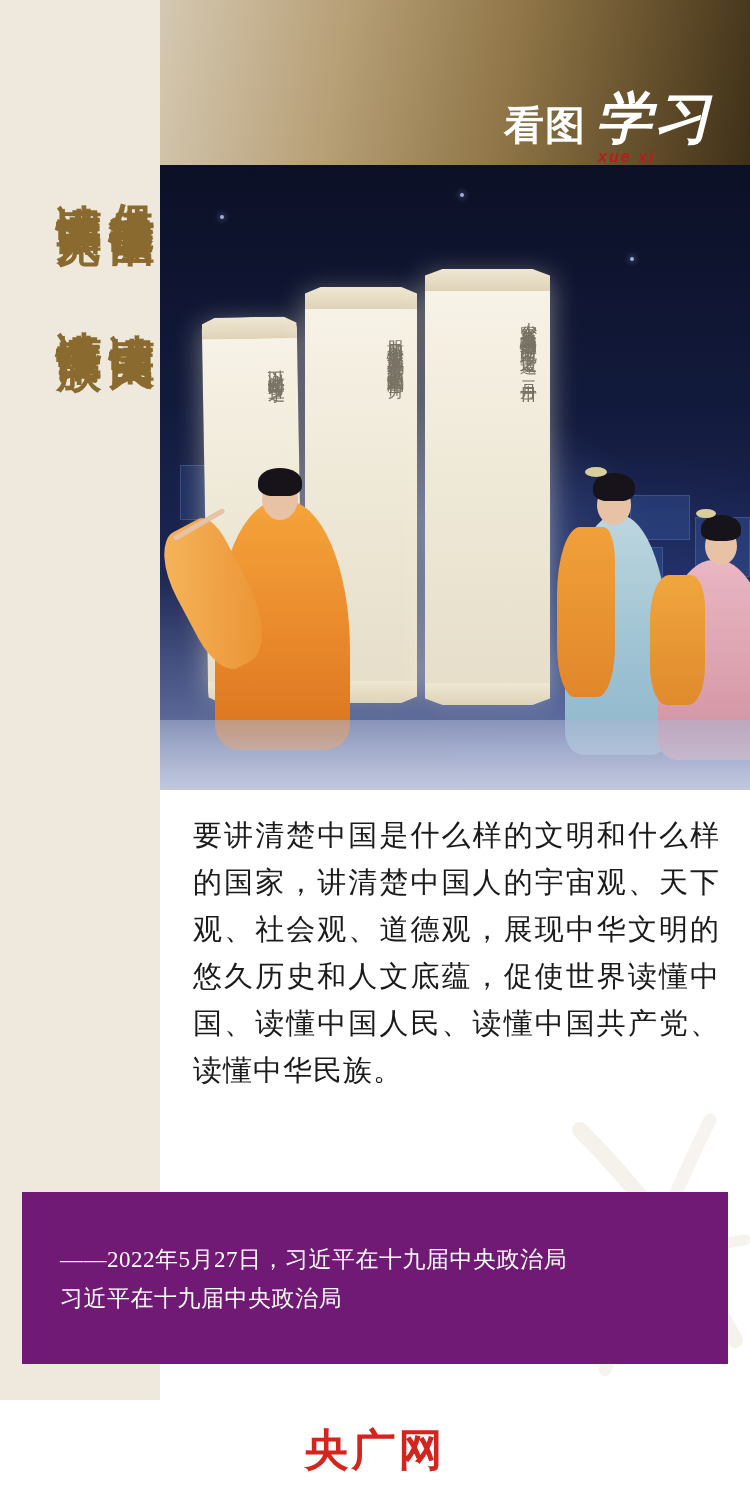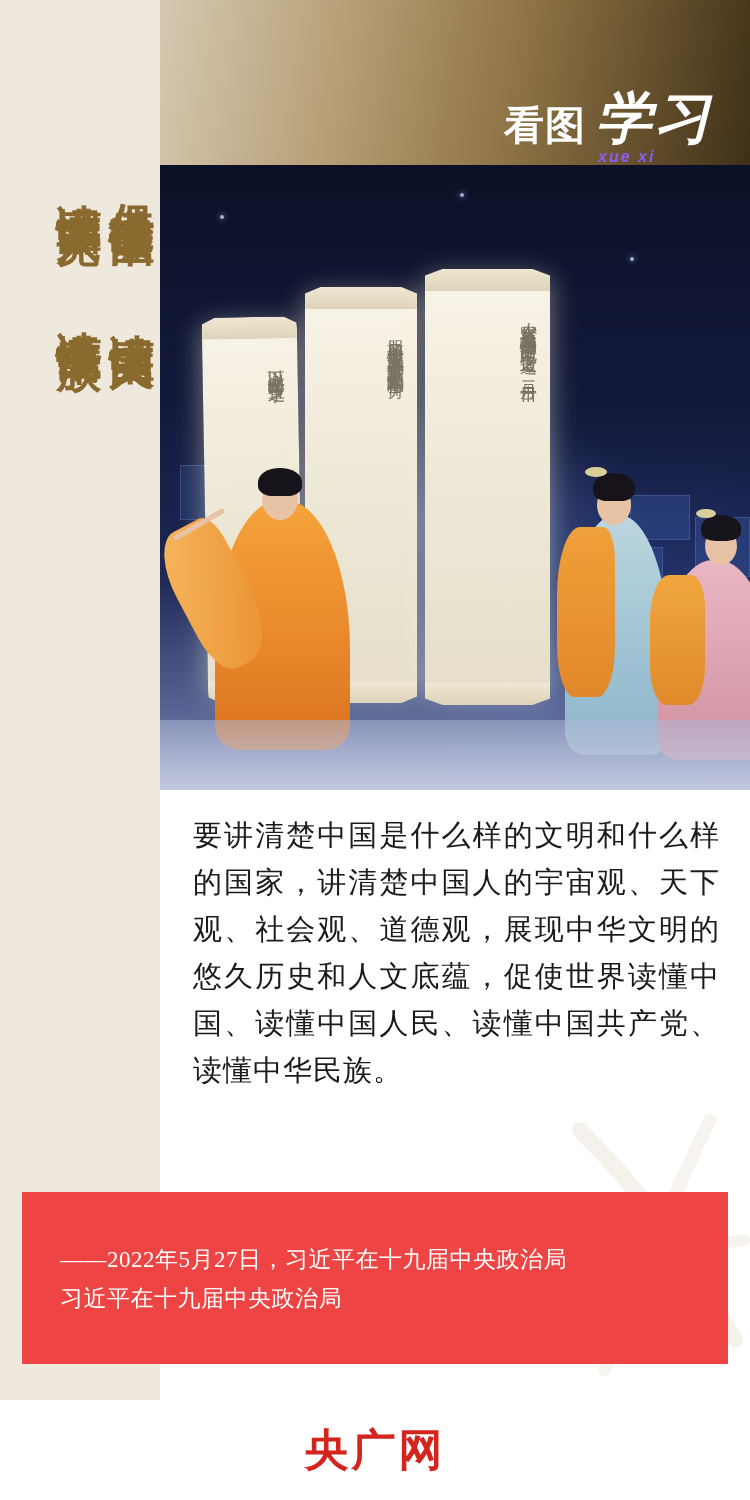--- a/index.html
+++ b/index.html
@@ -54,21 +54,21 @@
     font-size: 56px;
     font-weight: bold;
     line-height: 1;
     font-family: "Liberation Serif", serif;
     font-style: italic;
     letter-spacing: 2px;
   }
   .brand-pinyin {
     position: absolute;
     left: 2px; bottom: -20px;
-    color: #8b5cf6;
+    color: #b91c1c;
     font-size: 16px;
     font-style: italic;
     font-weight: bold;
     letter-spacing: 2px;
   }
 
   
   .left-col {
     position: absolute;
     top: 0; left: 0;
@@ -193,21 +193,21 @@
     letter-spacing: 1px;
     text-align: justify;
     z-index: 4;
   }
 
   
   .source {
     position: absolute;
     top: 1192px; left: 22px;
     width: 706px; height: 172px;
-    background: #ef4444;
+    background: #701a75;
     z-index: 4;
   }
   .source-inner {
     position: absolute;
     left: 38px; right: 38px; top: 48px;
     color: #ffffff;
     font-family: "Liberation Serif", serif;
     font-size: 23px;
     line-height: 1.7;
     letter-spacing: 0.5px;

